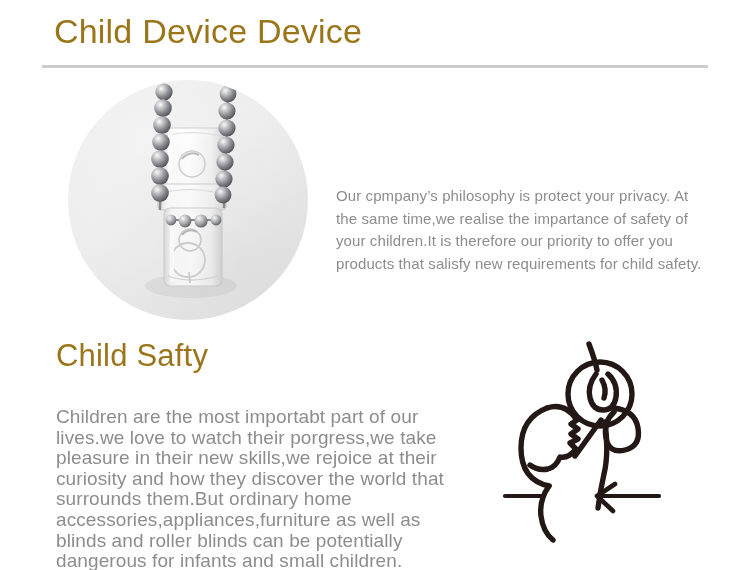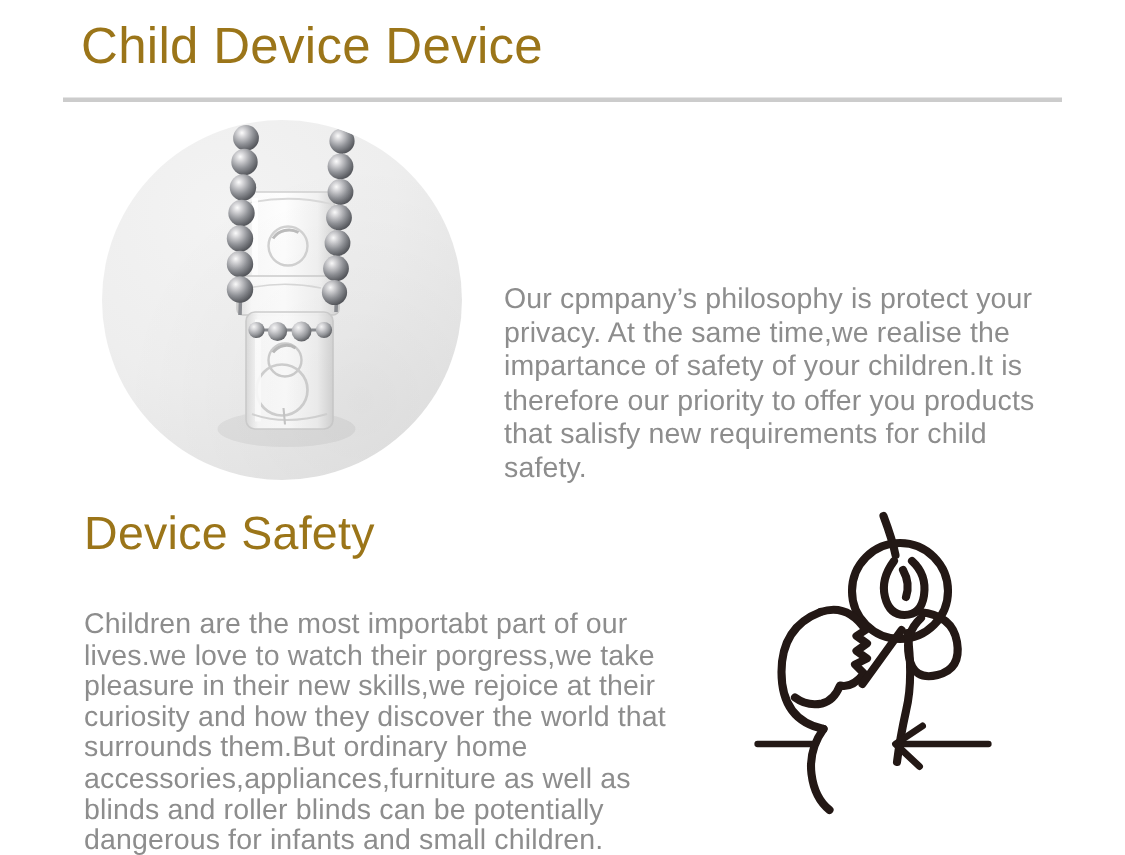--- a/index.html
+++ b/index.html
@@ -64,21 +64,21 @@
     top: 0;
     display: block;
   }
 
   
   #intro-paragraph {
     position: absolute;
     left: 336px;
     top: 170px;
     width: 368px;
-    font-size: 19px;
+    font-size: 15px;
     line-height: 22.5px;
     color: #8d8d8d;
     letter-spacing: 0.1px;
   }
 
   
   #section-heading {
     position: absolute;
     left: 56px;
     top: 336px;
@@ -211,21 +211,21 @@
         <circle cx="117" cy="141" r="6.4" fill="url(#beadGradSm)"></circle>
         <circle cx="133" cy="141" r="6.6" fill="url(#beadGradSm)"></circle>
         <circle cx="148" cy="140" r="5.4" fill="url(#beadGradSm)"></circle>
       </g>
     </g>
   </svg>
 </div>
 
 <p id="intro-paragraph">Our cpmpany’s philosophy is protect your privacy. At the same time,we realise the impartance of safety of your children.It is therefore our priority to offer you products that salisfy new requirements for child safety.</p>
 
-<div id="section-heading">Device Safety</div>
+<div id="section-heading">Child Safty</div>
 
 <p id="body-paragraph">Children are the most importabt part of our lives.we love to watch their porgress,we take pleasure in their new skills,we rejoice at their curiosity and how they discover the world that surrounds  them.But ordinary home accessories,appliances,furniture as well as blinds and roller blinds can be potentially dangerous for infants and small children.</p>
 
 <div id="hazard-illustration">
   <svg viewBox="0 0 190 215" aria-hidden="true">
     <g fill="none" stroke="#231815" stroke-width="5.4" stroke-linecap="round" stroke-linejoin="round">
 
       <path d="M106 8 q6 16 8 26"></path>
 
       <circle cx="117" cy="58" r="32"></circle>

